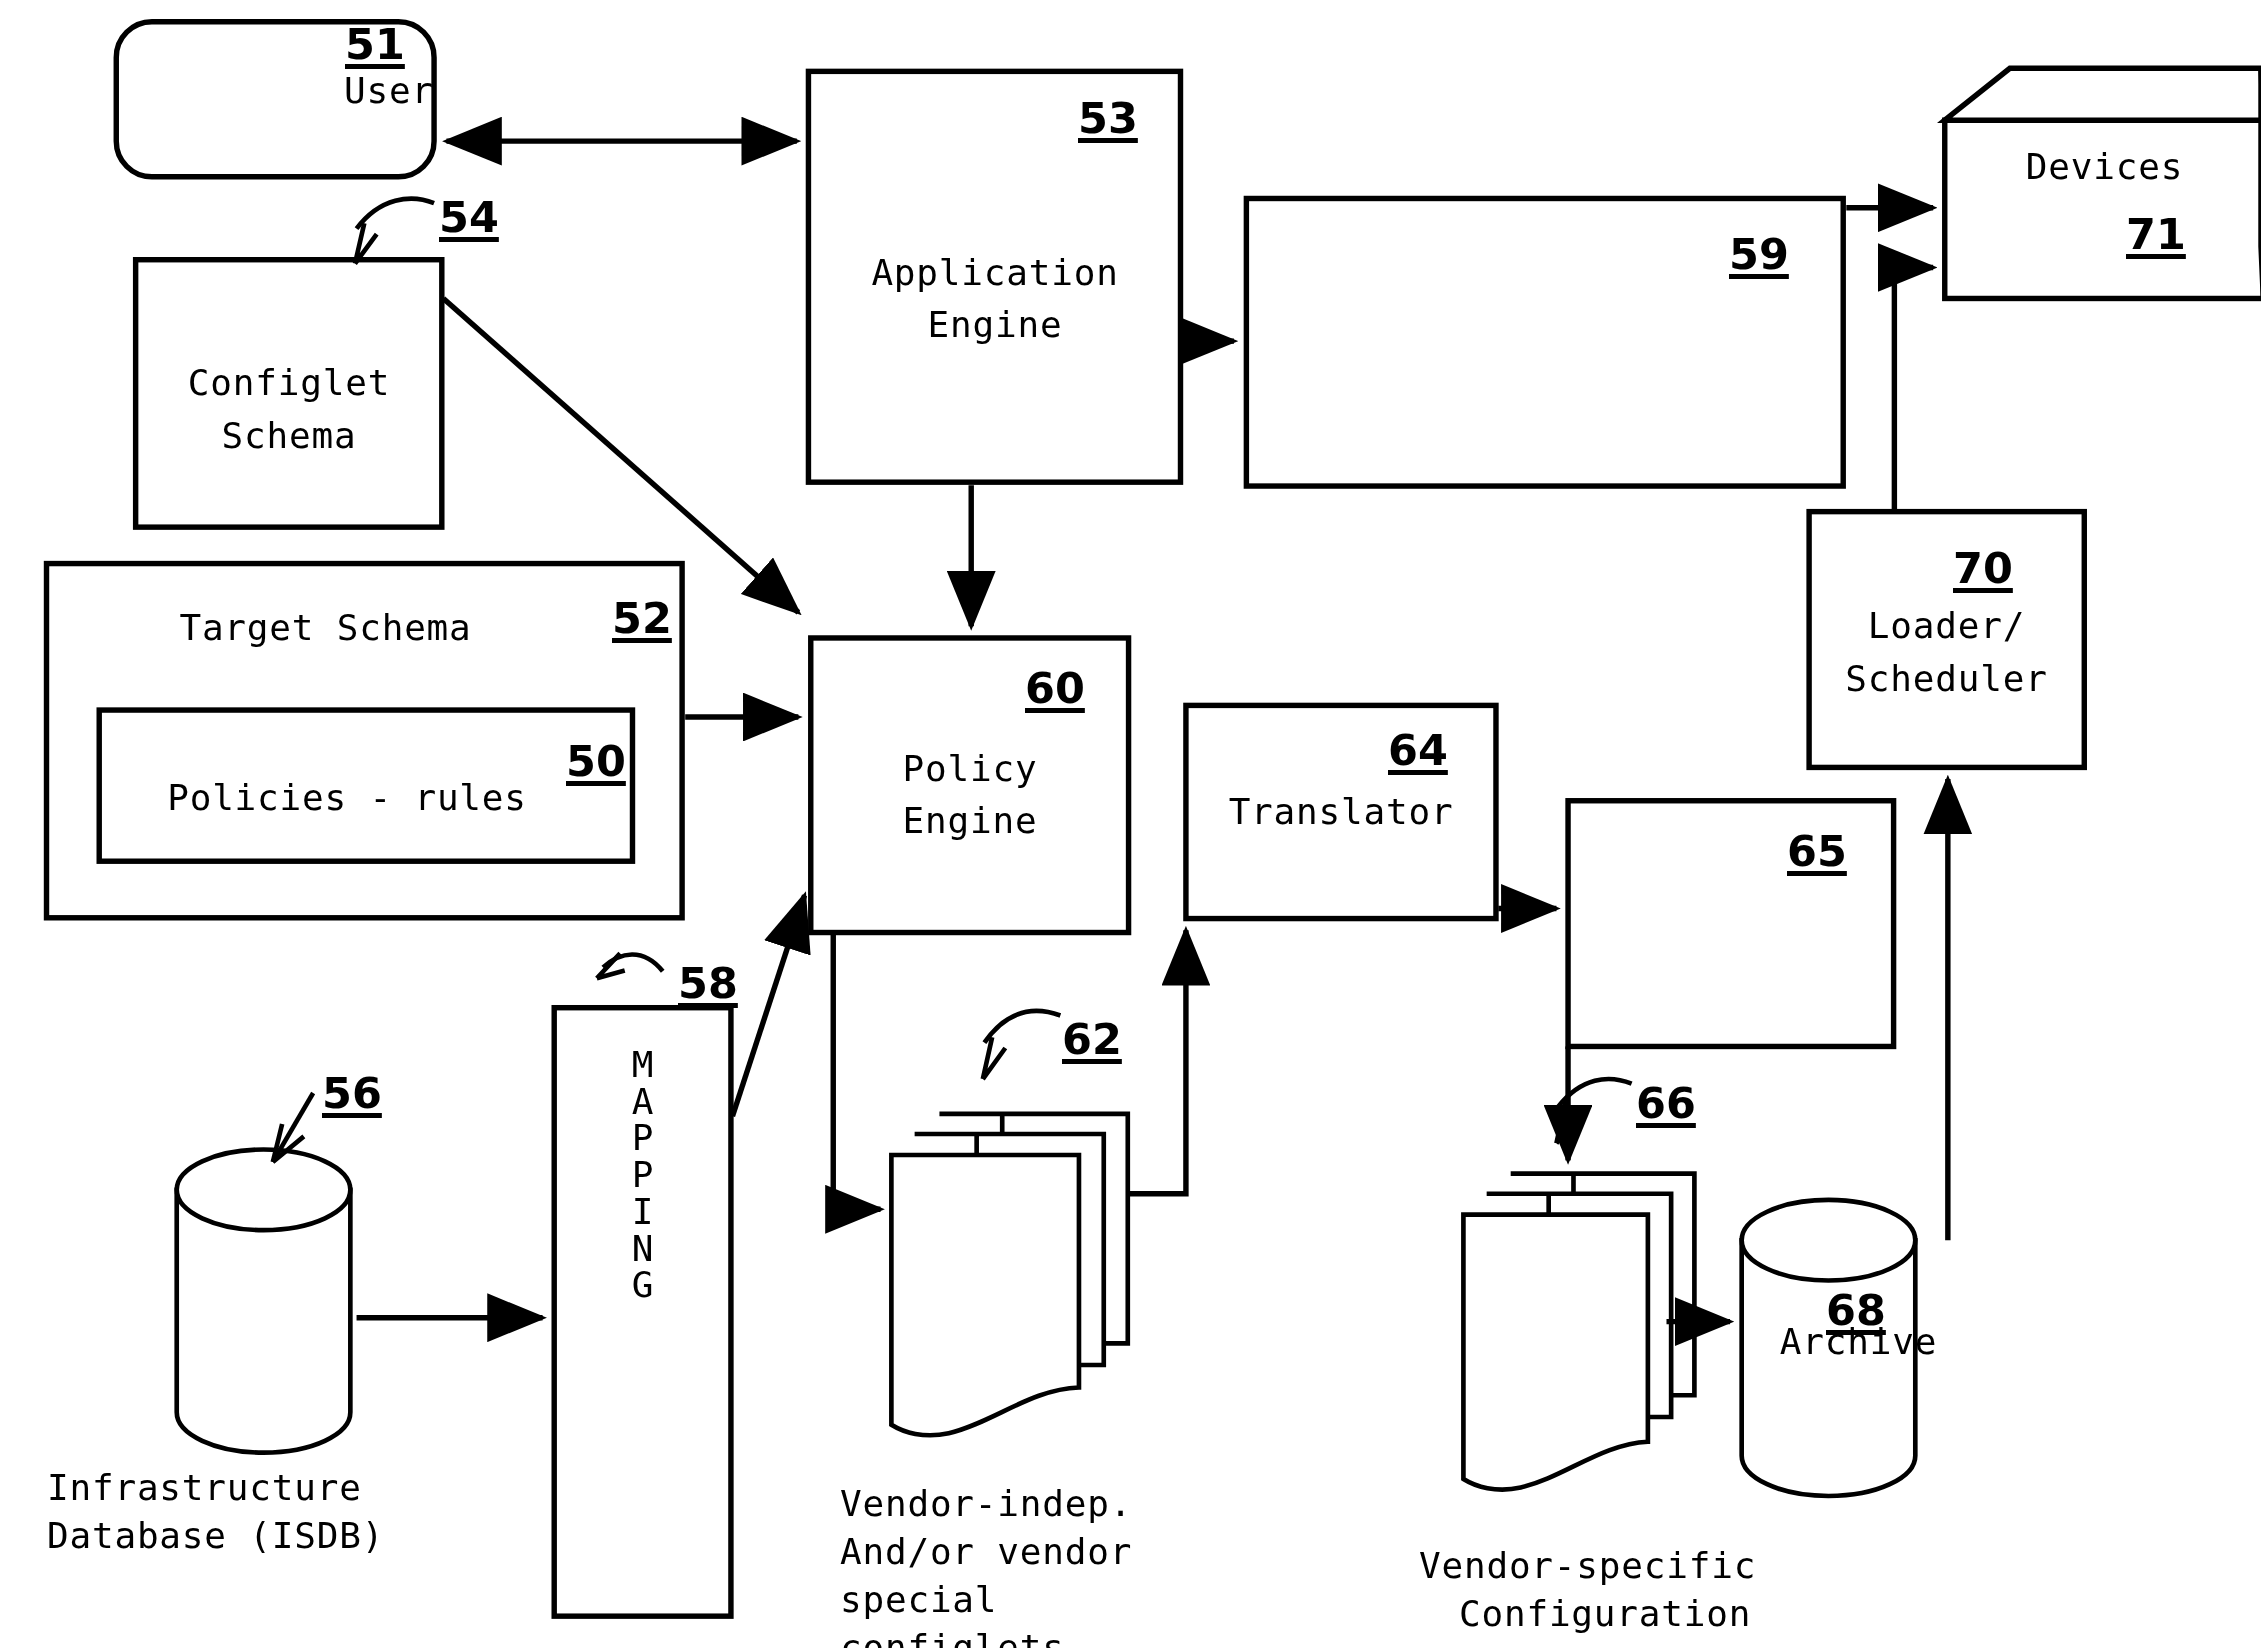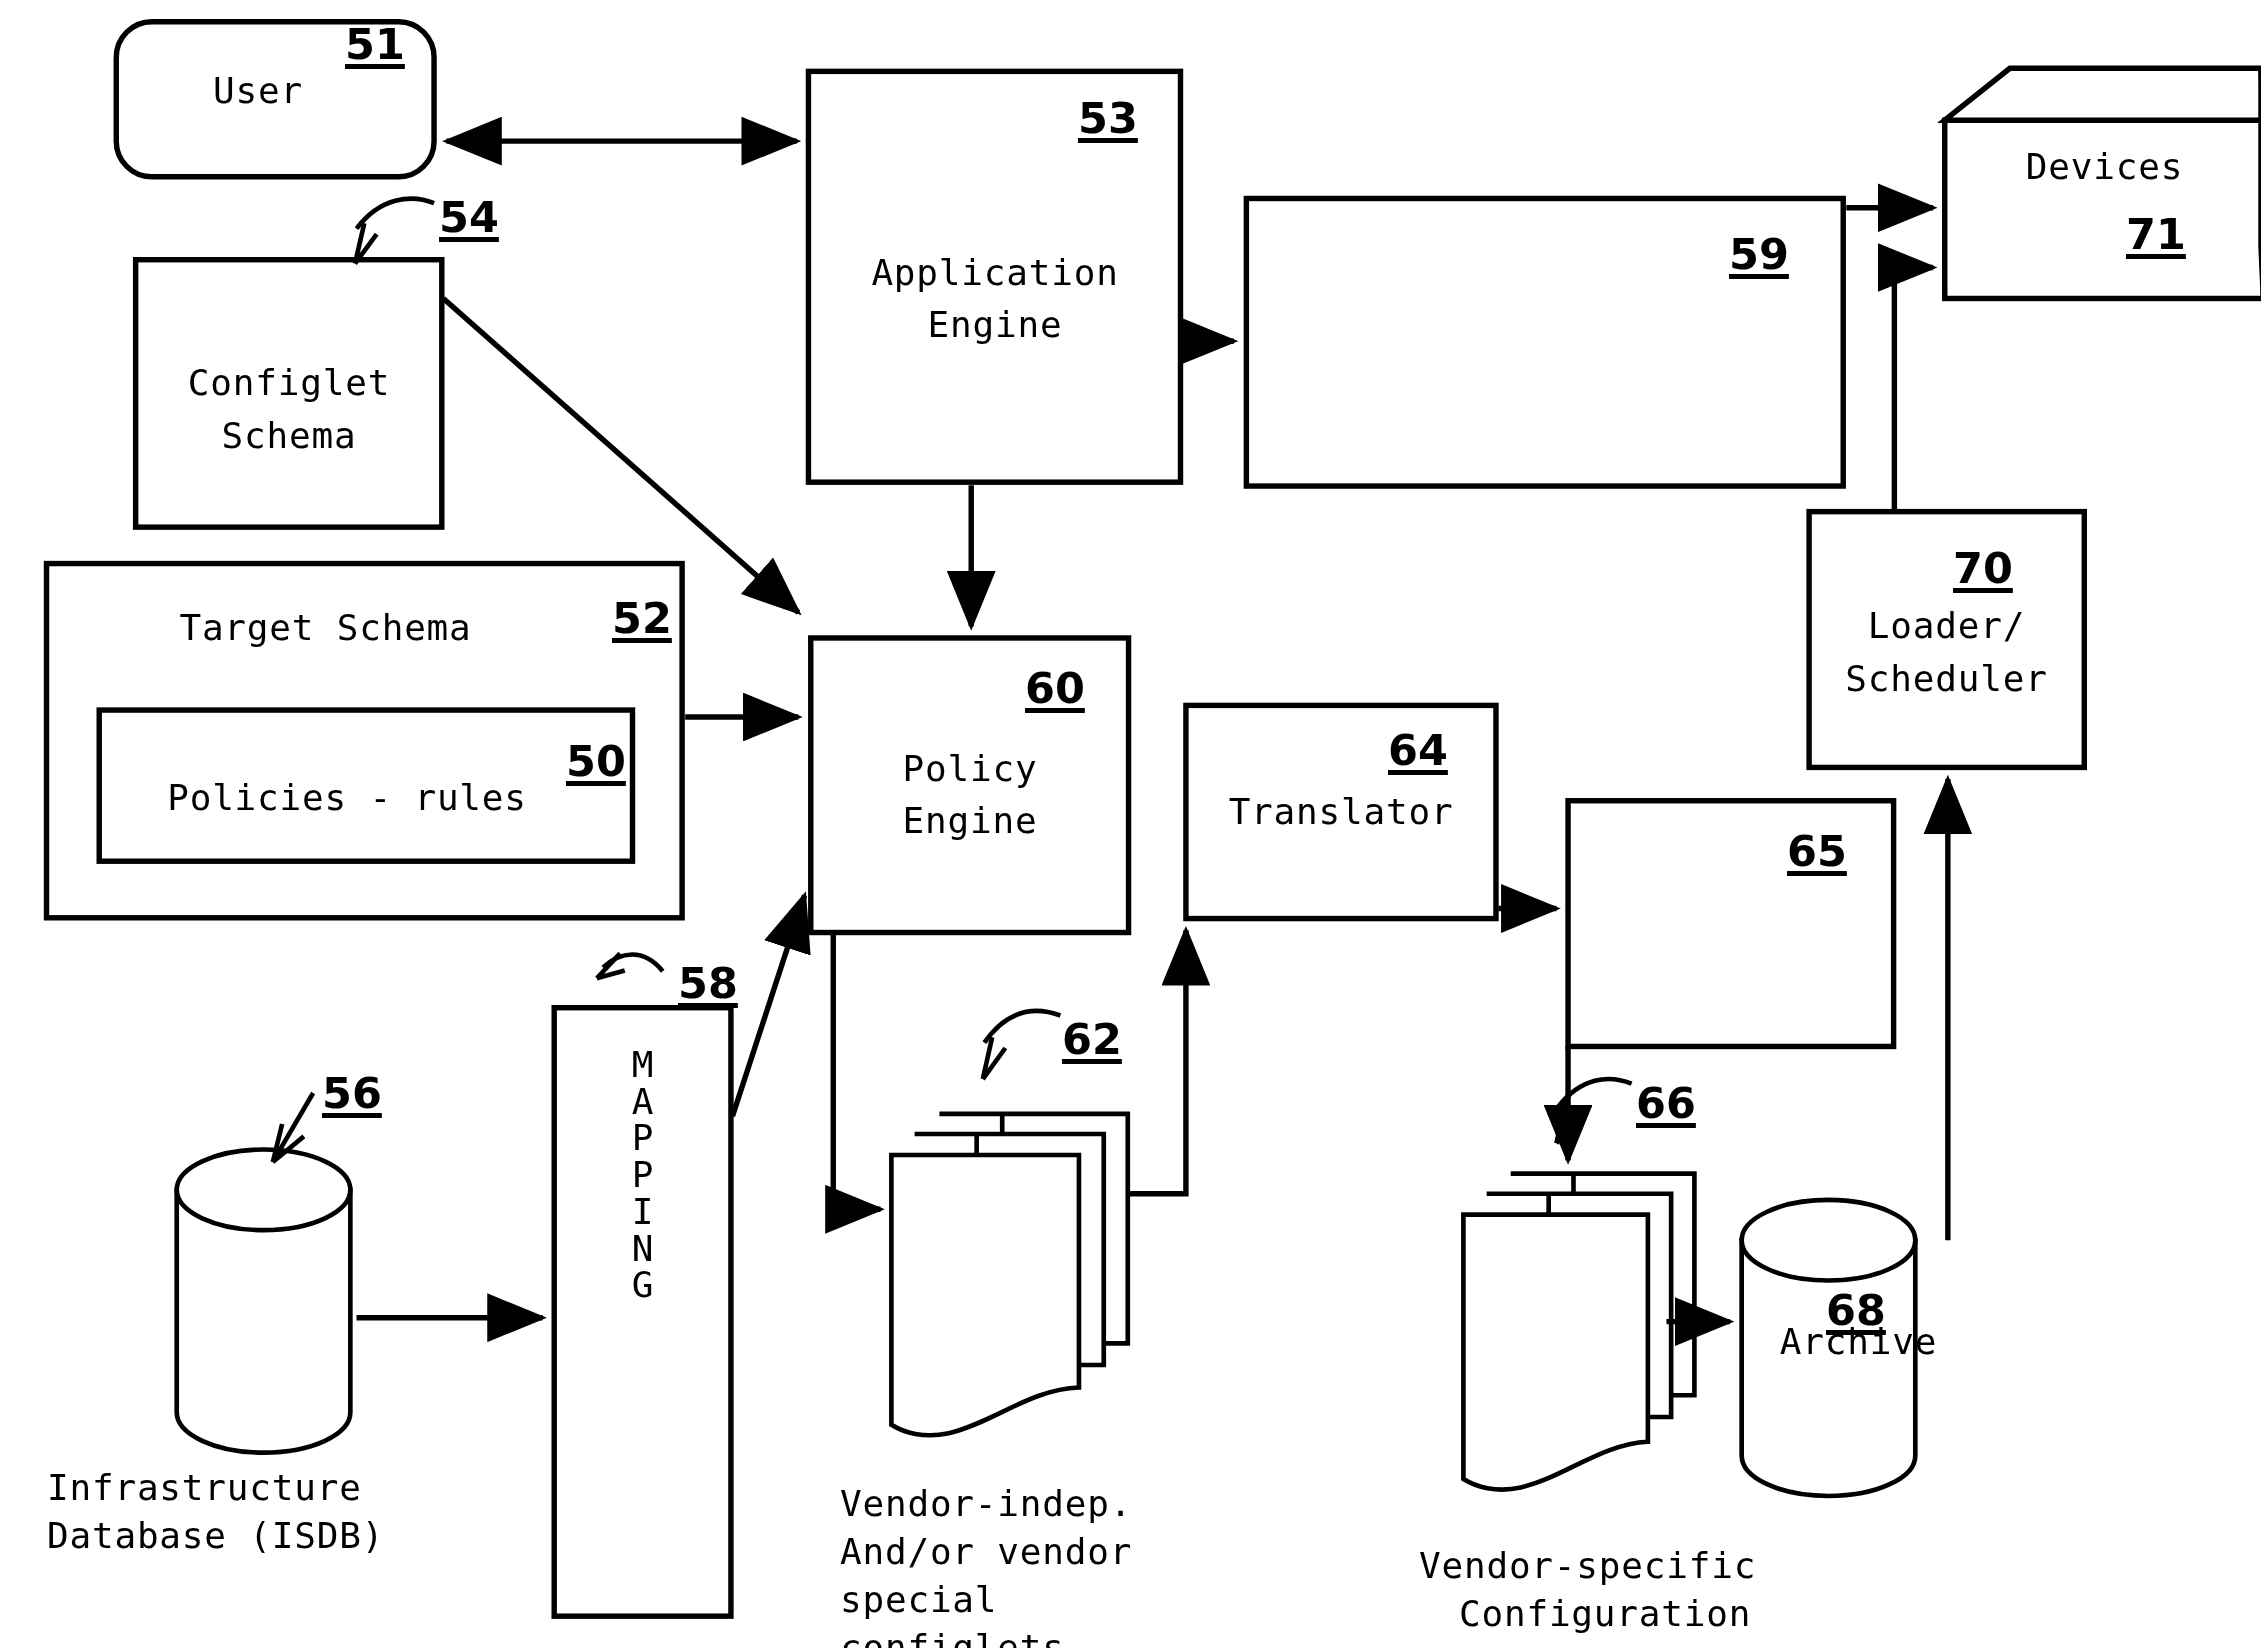--- a/index.html
+++ b/index.html
@@ -257,21 +257,21 @@
         <line x1="460" y1="1700" x2="700" y2="1700" stroke-width="7" marker-end="url(#ah)"></line>
       </g>
 
       <g>
         <line x1="945" y1="1440" x2="1038" y2="1155" stroke-width="7" marker-end="url(#ah)"></line>
       </g>
 
     </g>
   </svg>
 
-  <div class="lbl boxtext" style="left:99px; top:68px; width:318px;">User</div>
+  <div class="lbl boxtext" style="left:116px; top:68px; width:318px;text-align:right;">User</div>
   <div class="refnum" style="left:345px; top:18.6px;">51</div>
 
   <div class="lbl boxtext" style="left:136px; top:360px; width:306px;">Configlet</div>
   <div class="lbl boxtext" style="left:136px; top:413px; width:306px;">Schema</div>
   <div class="refnum" style="left:439px; top:192px;">54</div>
 
   <div class="lbl boxtext" style="left:85px; top:605px; width:481px;">Target Schema</div>
   <div class="refnum" style="left:612px; top:593px;">52</div>
 
   <div class="lbl boxtext" style="left:99px; top:775px; width:496px;">Policies - rules</div>

